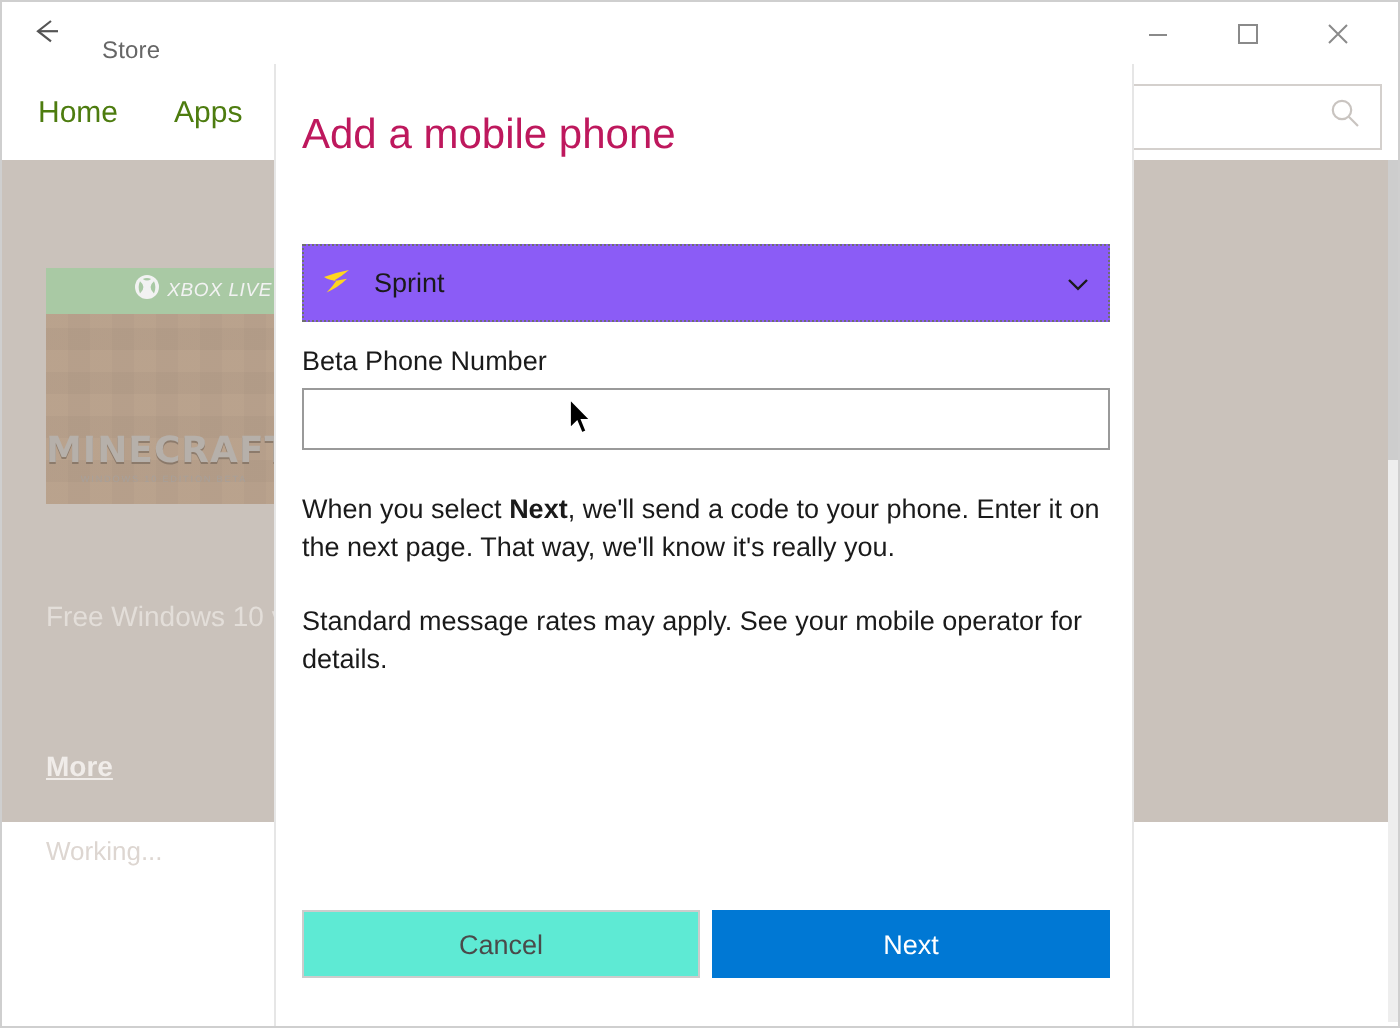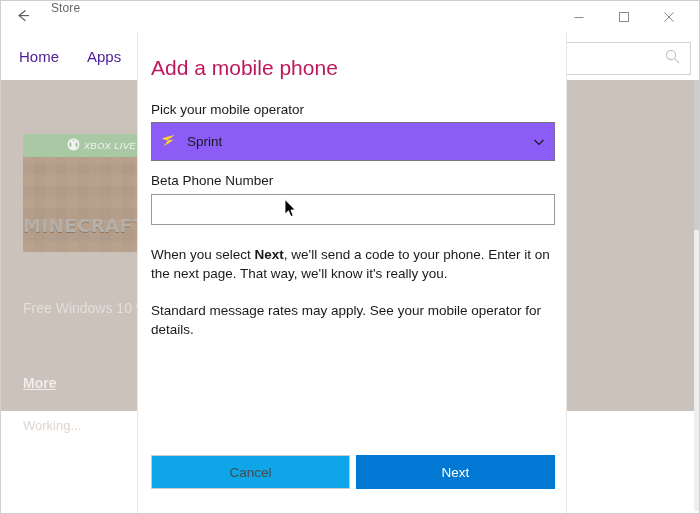--- a/index.html
+++ b/index.html
@@ -15,21 +15,21 @@
     background: #ffffff;
     border: 1px solid #cfcfcf;
     overflow: hidden;
   }
 
   
   #titlebar {
     position: absolute; top: 0; left: 0;
     width: 690px; height: 31px;
     background: #ffffff;
-    display: flex; align-items: flex-start;
+    display: flex; align-items: flex-end;
   }
   #back-btn {
     width: 44px; height: 31px;
     display: flex; align-items: center; justify-content: center;
     color: #555; font-size: 15px; line-height: 1;
   }
   #app-title {
     font-size: 12px; color: #666; margin-left: 6px;
     letter-spacing: .1px;
   }
@@ -50,21 +50,21 @@
     width: 698px; height: 481px;
     background: #ffffff;
   }
   #store-nav {
     position: absolute; top: 0; left: 0;
     width: 698px; height: 48px;
     display: flex; align-items: center;
     padding-left: 18px;
   }
   .nav-item {
-    font-size: 15px; color: #4c1d95; margin-right: 28px;
+    font-size: 15px; color: #4d7c0f; margin-right: 28px;
   }
   #search-box {
     position: absolute; right: 8px; top: 10px;
     width: 132px; height: 33px;
     border: 1px solid #d4d0cd;
     background: #fff;
     display: flex; align-items: center; justify-content: flex-end;
     padding-right: 9px;
   }
   #search-box .mag { color:#c9c4c0; }
@@ -190,21 +190,21 @@
   #para2 { top: 269px; }
   #para1 b { font-weight: 700; }
 
   #dlg-buttons {
     position: absolute; left: 13px; bottom: 24px;
     width: 404px; height: 34px;
     display: flex; gap: 6px;
   }
   #cancel-button {
     width: 199px; height: 34px;
-    background: #0ea5e9;
+    background: #5eead4;
     border: 1px solid #cccccc;
     font-family: "Liberation Sans", sans-serif;
     font-size: 13.5px; color: #4a4a4a;
     cursor: pointer;
   }
   #next-button {
     width: 199px; height: 34px;
     background: #0078d4;
     border: none;
     font-family: "Liberation Sans", sans-serif;
@@ -305,21 +305,20 @@
 
     <div id="scrollbar">
       <div id="scroll-thumb"></div>
     </div>
   </div>
 
   <div id="dialog">
 
     <div id="dlg-title">Add a mobile phone</div>
 
-    <div id="op-label" class="field-label">Pick your mobile operator</div>
 
     <div id="operator-select">
       <span id="sprint-logo">
         <svg width="20" height="17" viewBox="0 0 20 17">
           <path d="M2 5.5 Q8 3.2 14.5 2 Q10.5 5.5 6.5 7.6 Q10 7 13.5 6.4 Q9 10.8 3.3 13.2 Q6.6 9.8 8.2 7.2 Q4.8 7.4 2 5.5 Z" fill="#ffd520"></path>
         </svg>
       </span>
       <span id="operator-name">Sprint</span>
       <span id="operator-chevron">
         <svg width="14" height="14" viewBox="0 0 14 14">

